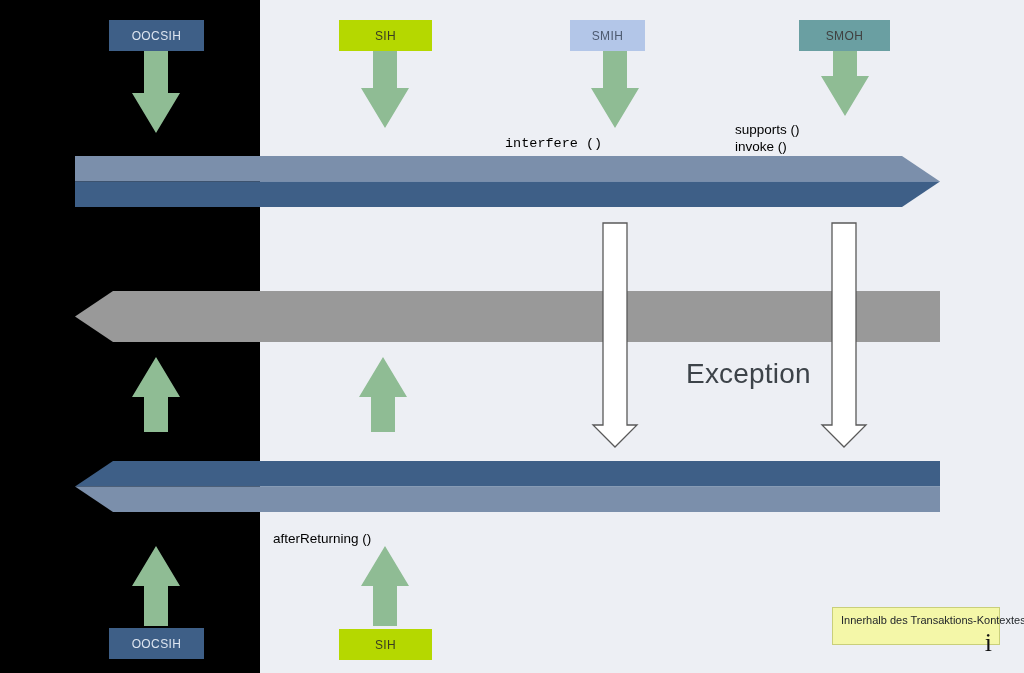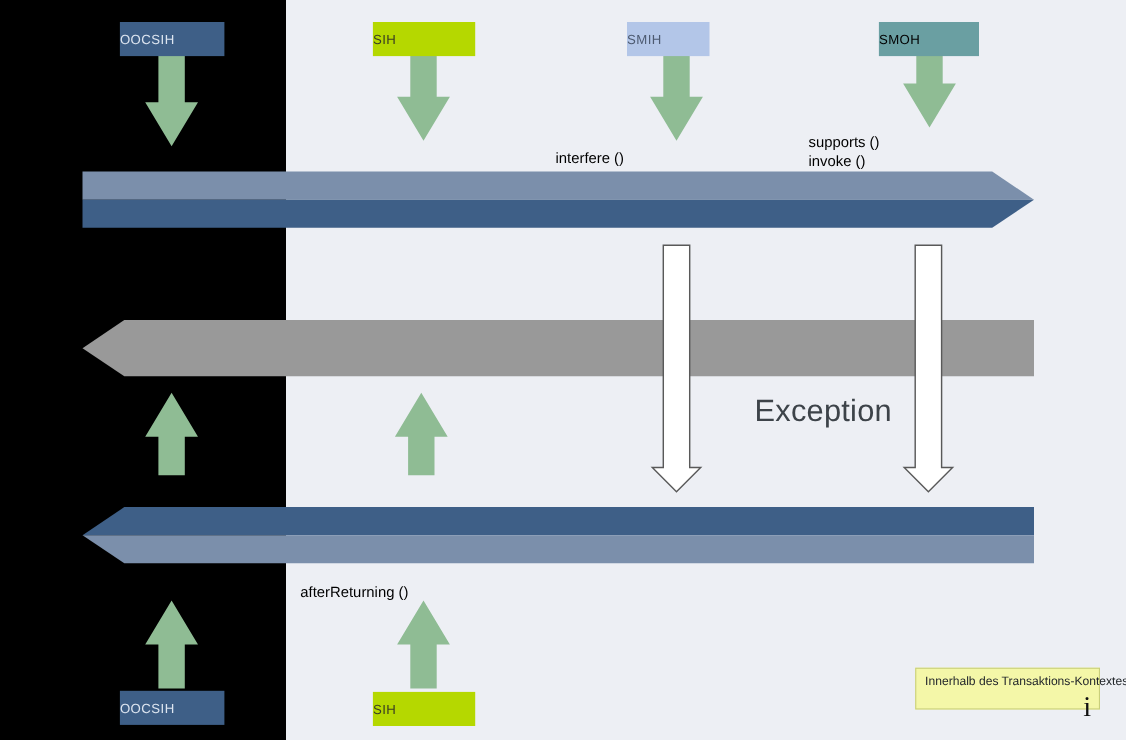--- a/index.html
+++ b/index.html
@@ -14,21 +14,21 @@
 
   
   .black-panel{
     position:absolute;left:0;top:0;width:260px;height:673px;
     background:#000000;
   }
 
   
   .role-box{
     position:absolute;
-    display:flex;align-items:center;
+    display:flex;align-items:center;justify-content:center;
     font-size:12px;letter-spacing:.4px;
     box-sizing:border-box;
   }
 
   
   .lbl{
     position:absolute;
     color:#000000;
     font-size:13.5px;
     white-space:pre-line;
@@ -90,32 +90,32 @@
 
   <div class="role-box" id="box-0" style="left: 109px; top: 20px; width: 95px; height: 31px; background: rgb(62, 95, 135); color: rgb(221, 229, 240);">
     <span>OOCSIH</span>
   </div>
   <div class="role-box" id="box-1" style="left: 339px; top: 20px; width: 93px; height: 31px; background: rgb(181, 216, 0); color: rgb(58, 61, 34);">
     <span>SIH</span>
   </div>
   <div class="role-box" id="box-2" style="left: 570px; top: 20px; width: 75px; height: 31px; background: rgb(179, 198, 232); color: rgb(77, 90, 112);">
     <span>SMIH</span>
   </div>
-  <div class="role-box" id="box-3" style="left: 799px; top: 20px; width: 91px; height: 31px; background: rgb(106, 159, 162); color: #000000;">
+  <div class="role-box" id="box-3" style="left: 799px; top: 20px; width: 91px; height: 31px; background: rgb(106, 159, 162); color: #404040;">
     <span>SMOH</span>
   </div>
 
   <div class="role-box" id="bbox-0" style="left: 109px; top: 628px; width: 95px; height: 31px; background: rgb(62, 95, 135); color: rgb(221, 229, 240);">
     <span>OOCSIH</span>
   </div>
   <div class="role-box" id="bbox-1" style="left: 339px; top: 629px; width: 93px; height: 31px; background: rgb(181, 216, 0); color: rgb(58, 61, 34);">
     <span>SIH</span>
   </div>
 
-  <div class="lbl" id="lbl-1" style="left: 505px; top: 135px; width: 220px;">interfere ()</div>
+  <div class="lbl" id="lbl-1" style="left: 505px; top: 135px; width: 220px; font-family: Liberation Mono, monospace;">interfere ()</div>
   <div class="lbl" id="lbl-2" style="left: 735px; top: 121px; width: 220px;">supports ()
 invoke ()</div>
   <div class="lbl" id="lbl-4" style="left: 273px; top: 530px; width: 220px;">afterReturning ()</div>
 
   <div class="exception-lbl" id="exception-text" style="left: 686px; top: 358px;">Exception</div>
 
   <div class="tooltip" id="tooltip" style="left: 832px; top: 607px; width: 168px; height: 38px; background: rgb(244, 247, 168); border-color: rgb(201, 207, 122);">
     <span class="tt-text">Innerhalb des Transaktions-Kontextes.</span>
     <span class="tt-i">i</span>
   </div>

